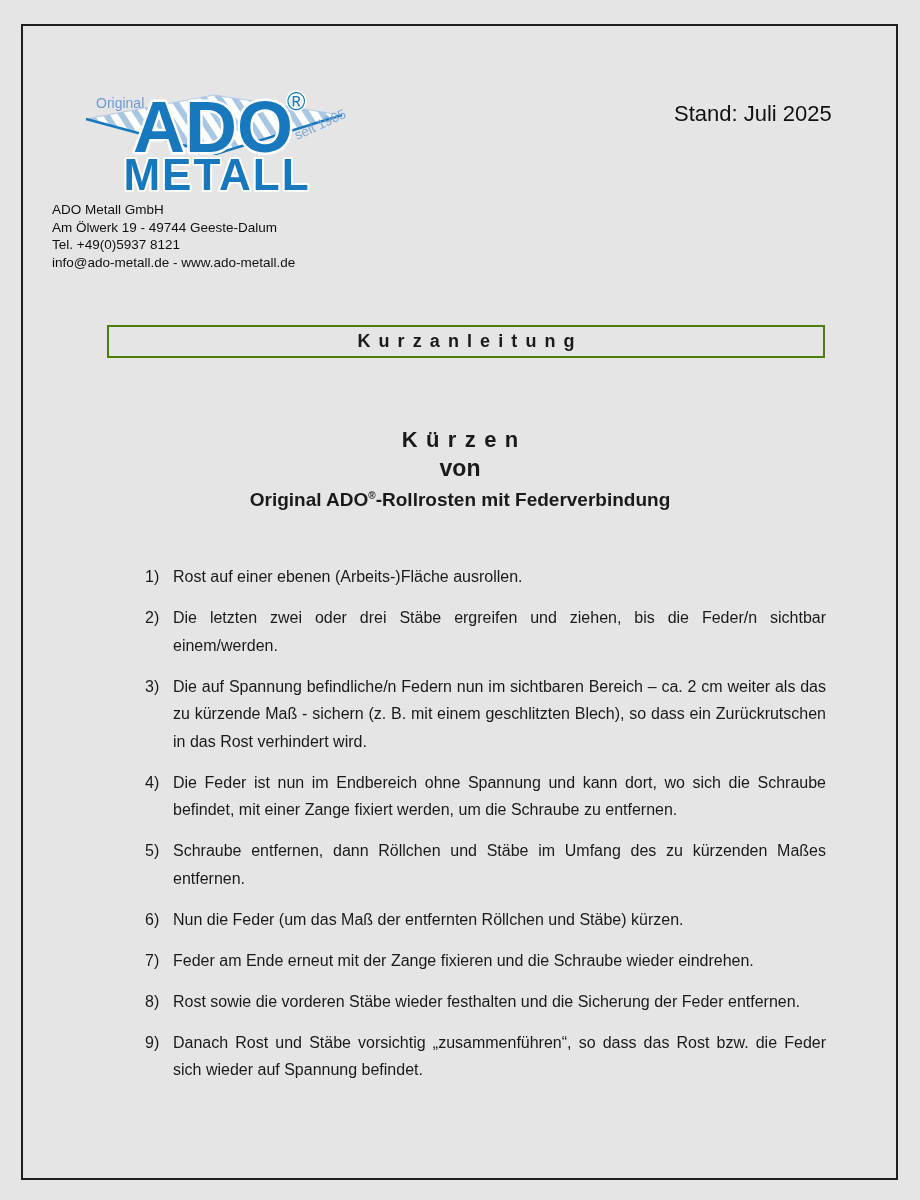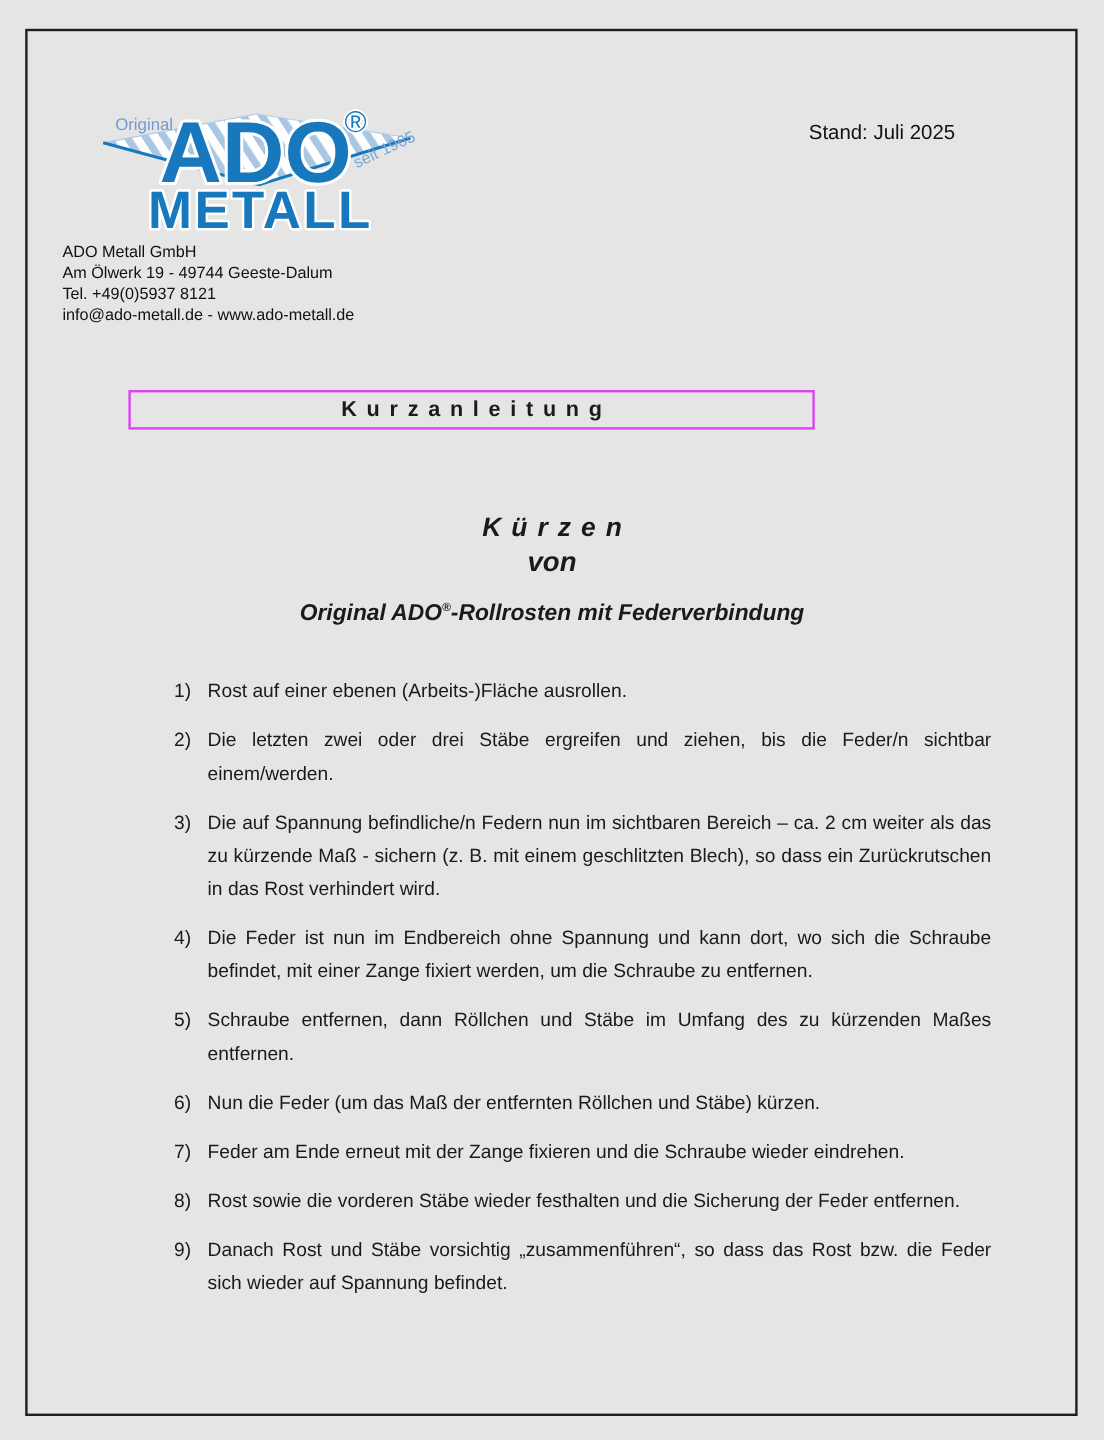--- a/index.html
+++ b/index.html
@@ -9,33 +9,33 @@
   }
   .frame {
     position:absolute; left:21px; top:24px; width:873px; height:1152px;
     border:2px solid #1f1f1f;
   }
   .logo { position:absolute; left:84px; top:86px; width:272px; height:110px; }
   .address {
     position:absolute; left:52px; top:201px; width:320px;
     text-align:left; font-size:13.5px; line-height:17.5px; color:#111;
   }
-  .stand { position:absolute; left:674px; top:101px; font-size:17px; color:#111; }
+  .stand { position:absolute; left:674px; top:101px; font-size:22px; color:#111; }
   .kbox {
-    position:absolute; left:107px; top:325px; width:572px; height:33px;
-    box-sizing:border-box; border:2px solid #d946ef;
+    position:absolute; left:107px; top:325px; width:718px; height:33px;
+    box-sizing:border-box; border:2px solid #4d7c0f;
     display:flex; align-items:center; justify-content:center;
   }
   .kbox span {
     font-size:18px; font-weight:bold; letter-spacing:0.45em; padding-left:0.45em;
   }
-  .title { position:absolute; left:0; top:427px; width:920px; text-align:center;font-style:italic; }
+  .title { position:absolute; left:0; top:427px; width:920px; text-align:center; }
   .title .t1 { font-size:22px; font-weight:bold; letter-spacing:0.38em; padding-left:0.38em; line-height:26px; }
   .title .t2 { font-size:23px; font-weight:bold; line-height:22px; margin-top:4px; }
-  .title .t3 { font-size:19px; font-weight:bold; line-height:25px; margin-top:15px; }
+  .title .t3 { font-size:19px; font-weight:bold; line-height:25px; margin-top:4px; }
   .title .t3 sup { font-size:10px; vertical-align:super; }
   .steps { position:absolute; left:145px; top:563px; width:681px; }
   .step { display:flex; margin-bottom:13.5px; }
   .step .num { flex:0 0 28px; font-size:16px; line-height:27.5px; }
   .step .txt { flex:1; font-size:16px; line-height:27.5px; text-align:justify; }
 </style>
 </head>
 <body>
 
 <div class="page">

